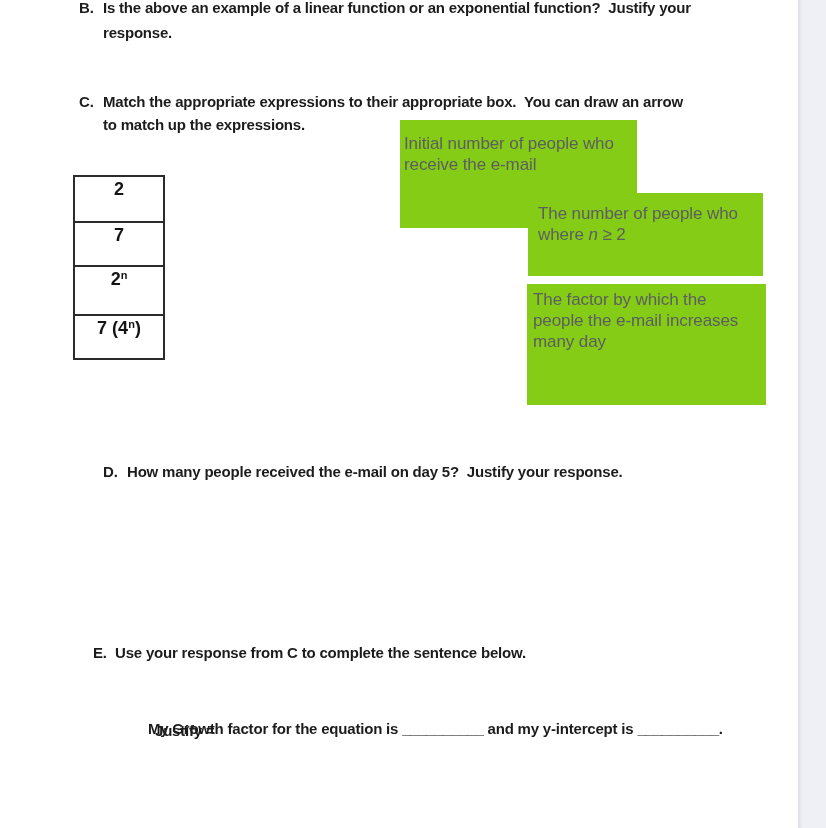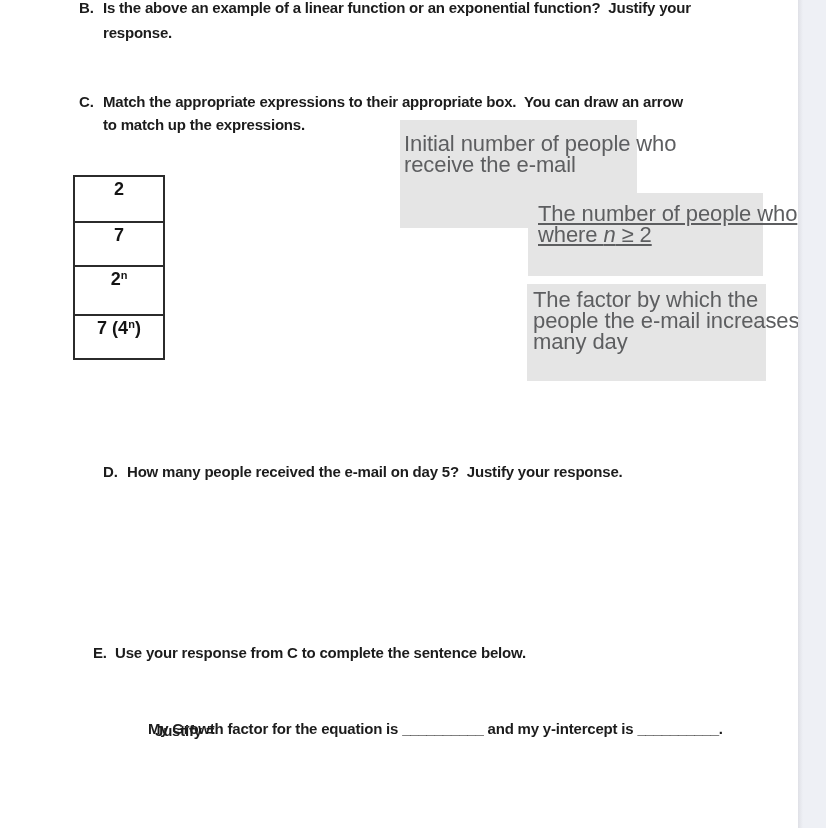--- a/index.html
+++ b/index.html
@@ -35,27 +35,27 @@
   }
   .expr-cell{
     box-sizing:border-box;border-top:2px solid #2b2b2b;
     text-align:center;padding-top:2px;
     font-weight:bold;font-size:18px;color:#141414;white-space:pre;
   }
   .expr-cell:first-child{border-top:none;}
   .expr-cell .sup{font-size:11px;vertical-align:6px;}
   
   .mbox{
-    position:absolute;box-sizing:border-box;background:#e5e5e5;
-    color:#5d5e60;font-size:22px;line-height:21px;letter-spacing:-0.1px;
+    position:absolute;box-sizing:border-box;background:#84cc16;
+    color:#5d5e60;font-size:17px;line-height:21px;letter-spacing:-0.1px;
   }
   .mbox .bline{white-space:pre;}
   #mbox1{left:400px;top:120px;width:237px;height:108px;padding:13px 4px 0 4px;}
-  #mbox2{left:528px;top:193px;width:235px;height:83px;padding:10px 4px 0 10px;text-decoration:underline;}
-  #mbox3{left:527px;top:284px;width:239px;height:97px;padding:5px 4px 0 6px;}
+  #mbox2{left:528px;top:193px;width:235px;height:83px;padding:10px 4px 0 10px;}
+  #mbox3{left:527px;top:284px;width:239px;height:121px;padding:5px 4px 0 6px;}
   
   .sentence{
     position:absolute;color:#1c1c1c;font-weight:bold;font-size:15px;
     letter-spacing:-0.2px;line-height:20px;white-space:pre;
   }
   .sentence span{white-space:pre;}
 </style>
 </head>
 <body>
 

